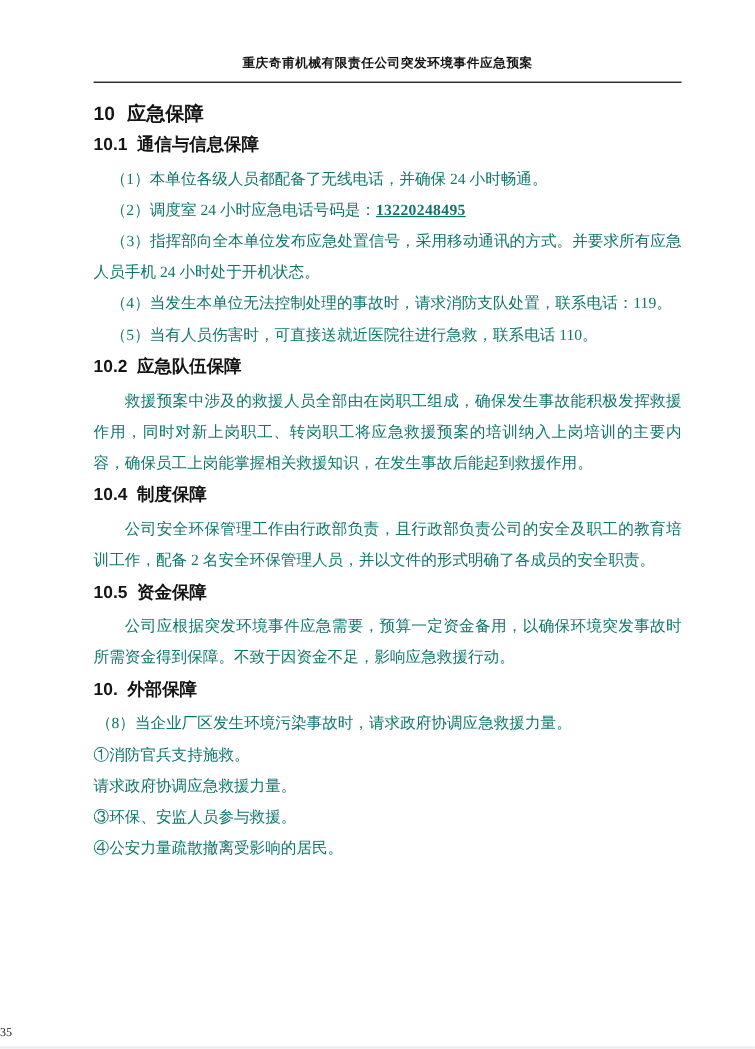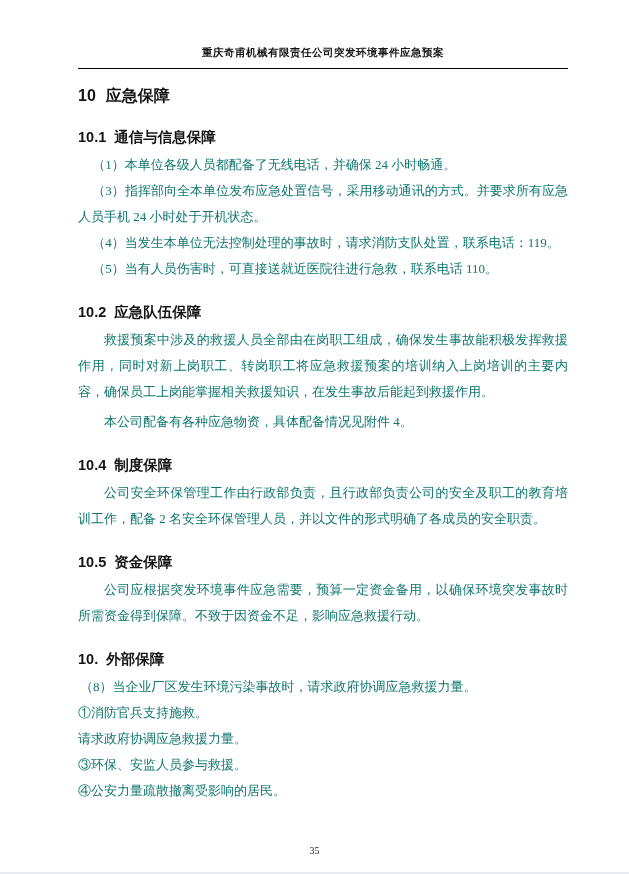--- a/index.html
+++ b/index.html
@@ -33,21 +33,21 @@
     font-family: "Liberation Sans", "DejaVu Sans", sans-serif;
     font-weight: 700;
     font-size: 16px;
     margin-top: 16px;
     line-height: 22px;
   }
   .h2 {
     font-family: "Liberation Sans", "DejaVu Sans", sans-serif;
     font-weight: 700;
     font-size: 14.5px;
-    margin-top: 20px;
+    margin-top: 4px;
     line-height: 21px;
   }
   .h1 .sec-num, .h2 .sec-num { margin-right: 10px; }
   .h2 .sec-num { margin-right: 8px; }
   .body-block { margin-top: 4px; }
   .para, .item, .item-ext, .circ {
     font-size: 13px;
     line-height: 26px;
     text-align: justify;
     color: #0f766e;
@@ -56,24 +56,24 @@
   .item { text-indent: 1.1em; }
   .item-ext { text-indent: 0.15em; }
   .circ { text-indent: 0; }
   .phone {
     font-weight: 700;
     text-decoration: underline;
     letter-spacing: 0.3px;
   }
   .page-number {
     position: absolute;
-    bottom: 16px;
+    bottom: 6px;
     left: 0;
     width: 100%;
-    text-align: center;
+    text-align: left;
     font-size: 10px;
     color: #222;
   }
 </style>
 </head>
 <body>
 
 <div class="page">
   <div class="content">
 
@@ -81,35 +81,33 @@
 
     <div class="h1">
       <span class="sec-num">10</span><span>应急保障</span>
     </div>
 
     <div class="h2">
       <span class="sec-num">10.1</span><span>通信与信息保障</span>
     </div>
     <div class="body-block">
       <p class="item">（1）本单位各级人员都配备了无线电话，并确保 24 小时畅通。</p>
+      <p class="item"><span>（2）调度室 24 小时应急电话号码是：</span><span class="phone">13220248495</span></p>
       <p class="item">（3）指挥部向全本单位发布应急处置信号，采用移动通讯的方式。并要求所有应急人员手机 24 小时处于开机状态。</p>
       <p class="item">（4）当发生本单位无法控制处理的事故时，请求消防支队处置，联系电话：119。</p>
       <p class="item">（5）当有人员伤害时，可直接送就近医院往进行急救，联系电话 110。</p>
     </div>
 
     <div class="h2">
       <span class="sec-num">10.2</span><span>应急队伍保障</span>
     </div>
     <div class="body-block">
       <p class="para">救援预案中涉及的救援人员全部由在岗职工组成，确保发生事故能积极发挥救援作用，同时对新上岗职工、转岗职工将应急救援预案的培训纳入上岗培训的主要内容，确保员工上岗能掌握相关救援知识，在发生事故后能起到救援作用。</p>
     </div>
 
-    <div class="body-block">
-      <p class="para">本公司配备有各种应急物资，具体配备情况见附件 4。</p>
-    </div>
 
     <div class="h2">
       <span class="sec-num">10.4</span><span>制度保障</span>
     </div>
     <div class="body-block">
       <p class="para">公司安全环保管理工作由行政部负责，且行政部负责公司的安全及职工的教育培训工作，配备 2 名安全环保管理人员，并以文件的形式明确了各成员的安全职责。</p>
     </div>
 
     <div class="h2">
       <span class="sec-num">10.5</span><span>资金保障</span>

